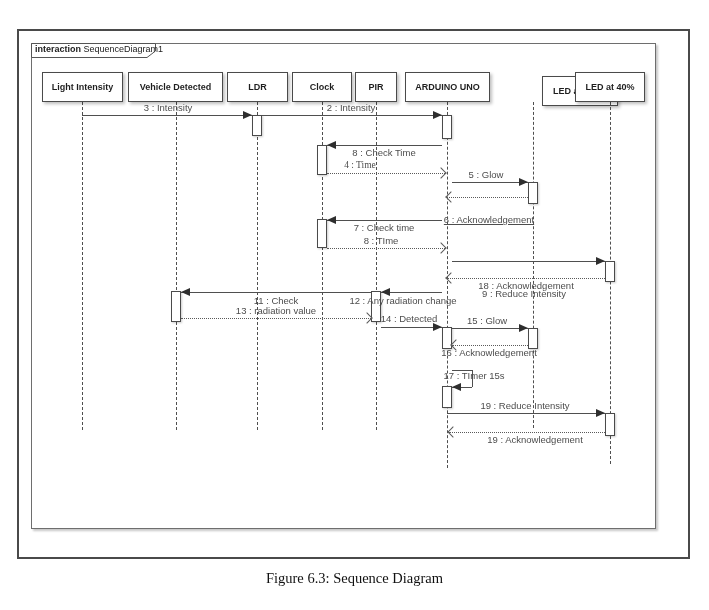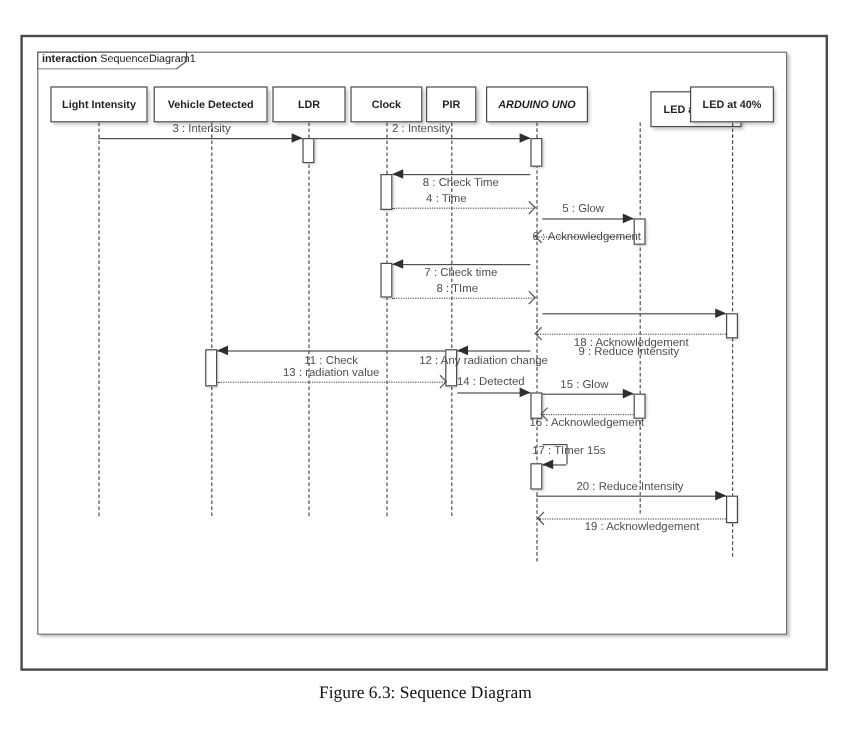--- a/index.html
+++ b/index.html
@@ -45,21 +45,21 @@
       <div class="head" style="left: 42px; top: 72px; width: 79px;">Light Intensity</div>
       <div class="vline" style="left: 176px; top: 102px; height: 328px;"></div>
       <div class="head" style="left: 128px; top: 72px; width: 93px;">Vehicle Detected</div>
       <div class="vline" style="left: 257px; top: 102px; height: 328px;"></div>
       <div class="head" style="left: 227px; top: 72px; width: 59px;">LDR</div>
       <div class="vline" style="left: 322px; top: 102px; height: 328px;"></div>
       <div class="head" style="left: 292px; top: 72px; width: 58px;">Clock</div>
       <div class="vline" style="left: 376px; top: 102px; height: 328px;"></div>
       <div class="head" style="left: 355px; top: 72px; width: 40px;">PIR</div>
       <div class="vline" style="left: 447px; top: 102px; height: 366px;"></div>
-      <div class="head" style="left: 405px; top: 72px; width: 83px; font-style: italic;">ARDUINO UNO</div>
+      <div class="head" style="left: 405px; top: 72px; width: 83px;">ARDUINO UNO</div>
       <div class="vline" style="left: 533px; top: 102px; height: 326px;"></div>
       <div class="head" style="left: 495px; top: 76px; width: 74px; margin-left: 47px;">LED at 100%</div>
       <div class="vline" style="left: 610px; top: 102px; height: 362px;"></div>
       <div class="head" style="left: 575px; top: 72px; width: 68px;">LED at 40%</div>
       <div class="act" style="left: 252px; top: 115px; height: 19px;"></div>
       <div class="act" style="left: 442px; top: 115px; height: 22px;"></div>
       <div class="act" style="left: 317px; top: 145px; height: 28px;"></div>
       <div class="act" style="left: 528px; top: 182px; height: 20px;"></div>
       <div class="act" style="left: 317px; top: 219px; height: 27px;"></div>
       <div class="act" style="left: 605px; top: 261px; height: 19px;"></div>
@@ -73,27 +73,27 @@
       <div class="tri tri-r" style="left: 243px; top: 111px;"></div>
       <div class="mlabel" style="left: 168px; top: 102px;">3 : Intensity</div>
       <div class="mline-s" style="left: 262px; top: 115px; width: 180px;"></div>
       <div class="tri tri-r" style="left: 433px; top: 111px;"></div>
       <div class="mlabel" style="left: 351px; top: 102px;">2 : Intensity</div>
       <div class="mline-s" style="left: 327px; top: 145px; width: 115px;"></div>
       <div class="tri tri-l" style="left: 327px; top: 141px;"></div>
       <div class="mlabel" style="left: 384px; top: 147px;">8 : Check Time</div>
       <div class="mline-d" style="left: 327px; top: 173px; width: 118px;"></div>
       <div class="chev chev-r" style="left: 437px; top: 169px;"></div>
-      <div class="mlabel" style="left: 372px; top: 160px;">4 : Time</div>
+      <div class="mlabel" style="left: 360px; top: 160px; font-family: Liberation Serif, serif;">4 : Time</div>
       <div class="mline-s" style="left: 452px; top: 182px; width: 76px;"></div>
       <div class="tri tri-r" style="left: 519px; top: 178px;"></div>
       <div class="mlabel" style="left: 486px; top: 169px;">5 : Glow</div>
       <div class="mline-d" style="left: 447px; top: 197px; width: 81px;"></div>
       <div class="chev chev-l" style="left: 447px; top: 193px;"></div>
-      <div class="mlabel" style="left: 489px; top: 192px;">6 : Acknowledgement</div>
+      <div class="mlabel" style="left: 489px; top: 214px; text-decoration: underline;">6 : Acknowledgement</div>
       <div class="mline-s" style="left: 327px; top: 220px; width: 115px;"></div>
       <div class="tri tri-l" style="left: 327px; top: 216px;"></div>
       <div class="mlabel" style="left: 384px; top: 222px;">7 : Check time</div>
       <div class="mline-d" style="left: 327px; top: 248px; width: 118px;"></div>
       <div class="chev chev-r" style="left: 437px; top: 244px;"></div>
       <div class="mlabel" style="left: 381px; top: 235px;">8 : TIme</div>
       <div class="mline-s" style="left: 452px; top: 261px; width: 153px;"></div>
       <div class="tri tri-r" style="left: 596px; top: 257px;"></div>
       <div class="mlabel" style="left: 524px; top: 248px; margin-top: 40px;">9 : Reduce Intensity</div>
       <div class="mline-d" style="left: 447px; top: 278px; width: 158px;"></div>
@@ -117,21 +117,21 @@
       <div class="mline-d" style="left: 452px; top: 345px; width: 76px;"></div>
       <div class="chev chev-l" style="left: 452px; top: 341px;"></div>
       <div class="mlabel" style="left: 489px; top: 347px;">16 : Acknowledgement</div>
       <div class="mline-s" style="left: 452px; top: 370px; width: 20px;"></div>
       <div class="sline" style="left: 472px; top: 370px; height: 17px;"></div>
       <div class="mline-s" style="left: 452px; top: 387px; width: 20px;"></div>
       <div class="tri tri-l" style="left: 452px; top: 383px;"></div>
       <div class="mlabel" style="left: 474px; top: 370px;">17 : TImer 15s</div>
       <div class="mline-s" style="left: 447px; top: 413px; width: 158px;"></div>
       <div class="tri tri-r" style="left: 596px; top: 409px;"></div>
-      <div class="mlabel" style="left: 525px; top: 400px;">20 : Reduce Intensity</div>
+      <div class="mlabel" style="left: 525px; top: 400px;">19 : Reduce Intensity</div>
       <div class="mline-d" style="left: 449px; top: 432px; width: 156px;"></div>
       <div class="chev chev-l" style="left: 449px; top: 428px;"></div>
       <div class="mlabel" style="left: 524px; top: 434px; margin-left: 11px;">19 : Acknowledgement</div>
     </div>
   <div class="frame-label">
     <svg width="126" height="15">
       <polygon points="0.5,0.5 124.5,0.5 124.5,8 116,14.5 0.5,14.5" fill="#ffffff" stroke="#555555" stroke-width="1"></polygon>
     </svg>
     <span class="txt"><span class="kw">interaction</span><span>&nbsp;</span><span>SequenceDiagram1</span></span>
   </div>

